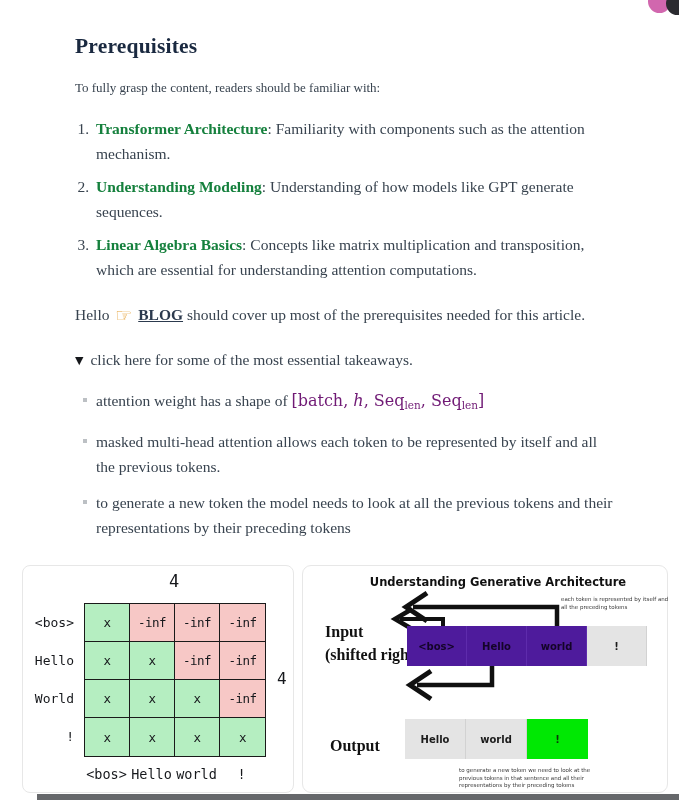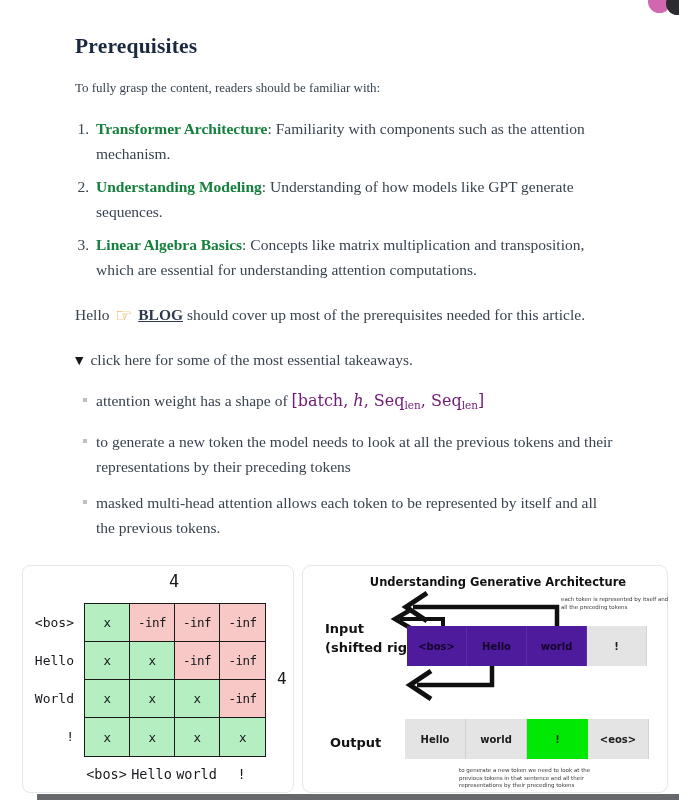--- a/index.html
+++ b/index.html
@@ -66,22 +66,22 @@
   .rlabels { position:absolute; left:0; top:37px; width:55px; height:152px;
     display:flex; flex-direction:column; }
   .rlabels span { height:38px; display:flex; align-items:center;
     justify-content:flex-end; padding-right:4px; font-size:13px; }
   .clabels { position:absolute; left:61px; top:200px; width:180px; display:flex; }
   .clabels span { width:45px; text-align:center; font-size:13.5px; }
   
   .sans { font-family:"DejaVu Sans","Liberation Sans",sans-serif; }
   .arch-title { position:absolute; left:60px; top:9px; width:270px; text-align:center;
     font-size:11.5px; font-weight:700; color:#111; }
-  .io-label { position:absolute; font-size:13px; font-weight:700; color:#111;
-    line-height:1.45; }
+  .io-label { position:absolute; font-size:16px; font-weight:700; color:#111;
+    line-height:1.45;font-family:Liberation Serif, serif; }
   .in-label { left:22px; top:54px; }
   .out-label { left:27px; top:168px; }
   .irow { position:absolute; left:104px; top:60px; display:flex; }
   .irow .tcell { width:60px; height:40px; }
   .orow { position:absolute; left:102px; top:153px; display:flex; }
   .orow .tcell { width:61px; height:40px; }
   .tcell { display:flex; align-items:center; justify-content:center;
     font-size:10px; font-weight:700; }
   .tcell.purple { background:#4e1b9c; color:#140428; border-right:1px solid #5e2bac; }
   .tcell.gray { background:#e4e4e4; color:#1c1c1c; border-right:1px solid #d2d2d2; }
@@ -126,25 +126,25 @@
 
     <div class="toggle"><span class="caret">▼</span><span>click here for some of the most essential takeaways.</span></div>
 
     <div class="ulist">
       <div class="uli">
         <span class="marker"></span>
         <span class="utext"><span>attention weight has a shape of </span><span class="math"><span>[batch, </span><i>h</i><span>, Seq</span><sub>len</sub><span>, Seq</span><sub>len</sub><span>]</span></span></span>
       </div>
       <div class="uli">
         <span class="marker"></span>
-        <span class="utext">to generate a new token the model needs to look at all the previous tokens and their representations by their preceding tokens</span>
+        <span class="utext">masked multi-head attention allows each token to be represented by itself and all the previous tokens.</span>
       </div>
       <div class="uli">
         <span class="marker"></span>
-        <span class="utext">masked multi-head attention allows each token to be represented by itself and all the previous tokens.</span>
+        <span class="utext">to generate a new token the model needs to look at all the previous tokens and their representations by their preceding tokens</span>
       </div>
     </div>
   </div>
 
   <div class="figures">
 
     <div class="card card-left">
       <div class="dim-top mono">4</div>
       <div class="dim-right mono">4</div>
 
@@ -207,21 +207,20 @@
       </div>
 
       <div class="note note-top sans">each token is represented by itself and all the preceding tokens</div>
 
       <div class="io-label out-label sans">Output</div>
 
       <div class="orow sans">
         <div class="tcell gray">Hello</div>
         <div class="tcell gray">world</div>
         <div class="tcell bgreen">!</div>
-        <div class="tcell gray">&lt;eos&gt;</div>
       </div>
 
       <div class="note note-bottom sans">to generate a new token we need to look at the previous tokens in that sentence and all their representations by their preceding tokens</div>
     </div>
 
   </div>
 
   <div class="dark-strip"></div>
 </div>
 

